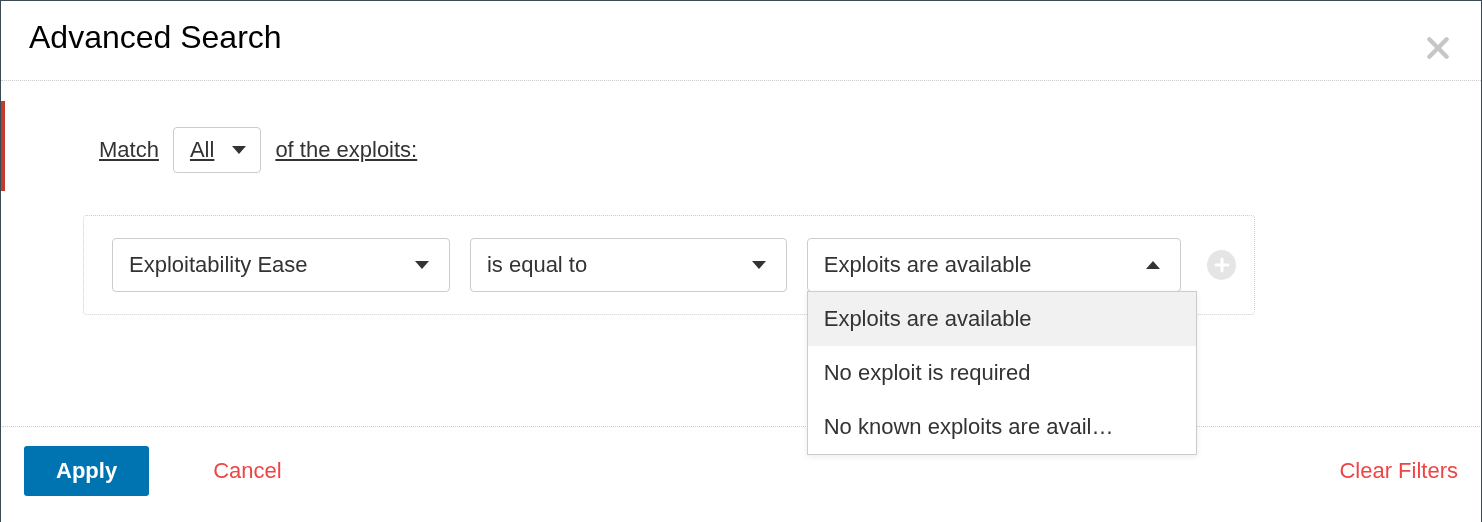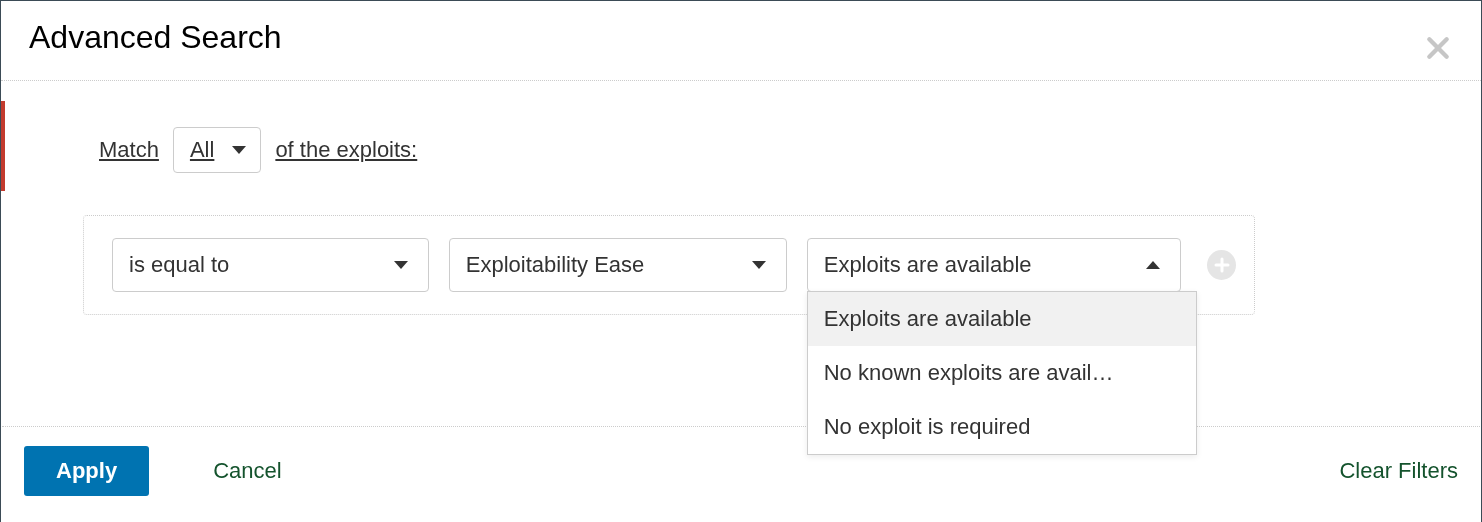--- a/index.html
+++ b/index.html
@@ -153,21 +153,21 @@
     background: #0073b1;
     color: #fff;
     border: none;
     border-radius: 3px;
     font-size: 22px;
     font-weight: 600;
     padding: 12px 32px;
     cursor: pointer;
   }
   .link {
-    color: #14532d;
+    color: #ef4444;
     font-size: 22px;
     cursor: pointer;
   }
   .link.clear {
     margin-left: auto;
   }
   .red-accent {
     position: absolute;
     left: 0;
     top: 100px;
@@ -195,36 +195,36 @@
     <div class="match-row">
       <span>Match</span>
       <div class="select-small">
         <span>All</span>
         <span class="caret-down"></span>
       </div>
       <span>of the exploits:</span>
     </div>
 
     <div class="filter-box">
+      <div class="select-med sel-field">
+        <span>Exploitability Ease</span>
+        <span class="caret-down"></span>
+      </div>
       <div class="select-med sel-op">
         <span>is equal to</span>
         <span class="caret-down"></span>
       </div>
-      <div class="select-med sel-field">
-        <span>Exploitability Ease</span>
-        <span class="caret-down"></span>
-      </div>
       <div class="select-med sel-val">
         <span>Exploits are available</span>
         <span class="caret-up"></span>
 
         <div class="dropdown">
           <div class="dd-item selected">Exploits are available</div>
+          <div class="dd-item">No exploit is required</div>
           <div class="dd-item">No known exploits are avail…</div>
-          <div class="dd-item">No exploit is required</div>
         </div>
       </div>
       <div class="add-btn">
         <svg width="18" height="18" viewBox="0 0 24 24">
             <path d="M12 4v16M4 12h16" stroke="#fff" stroke-width="4" stroke-linecap="round"></path>
           </svg>
       </div>
     </div>
   </div>
 

